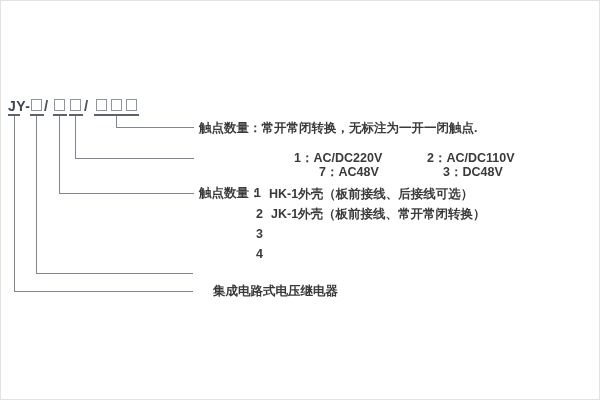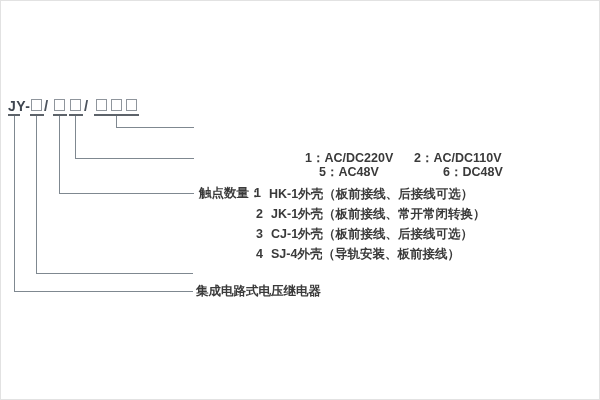--- a/index.html
+++ b/index.html
@@ -86,31 +86,30 @@
   <div class="lv" style="left:58px;top:115px;height:77px"></div>
   <div class="lv" style="left:74px;top:115px;height:42px"></div>
   <div class="lv" style="left:115px;top:115px;height:11px"></div>
 
   <div class="lh" style="top:126px;left:115px;width:78px"></div>
   <div class="lh" style="top:157px;left:74px;width:119px"></div>
   <div class="lh" style="top:192px;left:58px;width:135px"></div>
   <div class="lh" style="top:272px;left:35px;width:157px"></div>
   <div class="lh" style="top:290px;left:13px;width:179px"></div>
 
+  <div class="txt" style="left:198px;top:119px">触点数量：常开常闭转换，无标注为一开一闭触点.</div>
 
-  <div class="txt" style="left:304px;top:149px">1：AC/DC220V</div>
-  <div class="txt" style="left:413px;top:149px">2：AC/DC110V</div>
-  <div class="txt" style="left:318px;top:163px">5：AC48V</div>
-  <div class="txt" style="left:442px;top:163px">6：DC48V</div>
+  <div class="txt" style="left:293px;top:149px">1：AC/DC220V</div>
+  <div class="txt" style="left:426px;top:149px">2：AC/DC110V</div>
+  <div class="txt" style="left:318px;top:163px">7：AC48V</div>
+  <div class="txt" style="left:442px;top:163px">3：DC48V</div>
 
   <div class="txt" style="left:198px;top:184px">触点数量：</div>
   <div class="txt" style="left:253px;top:184px">1</div>
   <div class="txt" style="left:268px;top:185px">HK-1外壳（板前接线、后接线可选）</div>
   <div class="txt" style="left:255px;top:205px">2</div>
   <div class="txt" style="left:270px;top:205px">JK-1外壳（板前接线、常开常闭转换）</div>
   <div class="txt" style="left:255px;top:225px">3</div>
-  <div class="txt" style="left:270px;top:225px">CJ-1外壳（板前接线、后接线可选）</div>
   <div class="txt" style="left:255px;top:245px">4</div>
-  <div class="txt" style="left:270px;top:245px">SJ-4外壳（导轨安装、板前接线）</div>
 
-  <div class="txt" style="left:195px;top:282px">集成电路式电压继电器</div>
+  <div class="txt" style="left:212px;top:282px">集成电路式电压继电器</div>
 
 </div>
 
 </body></html>

